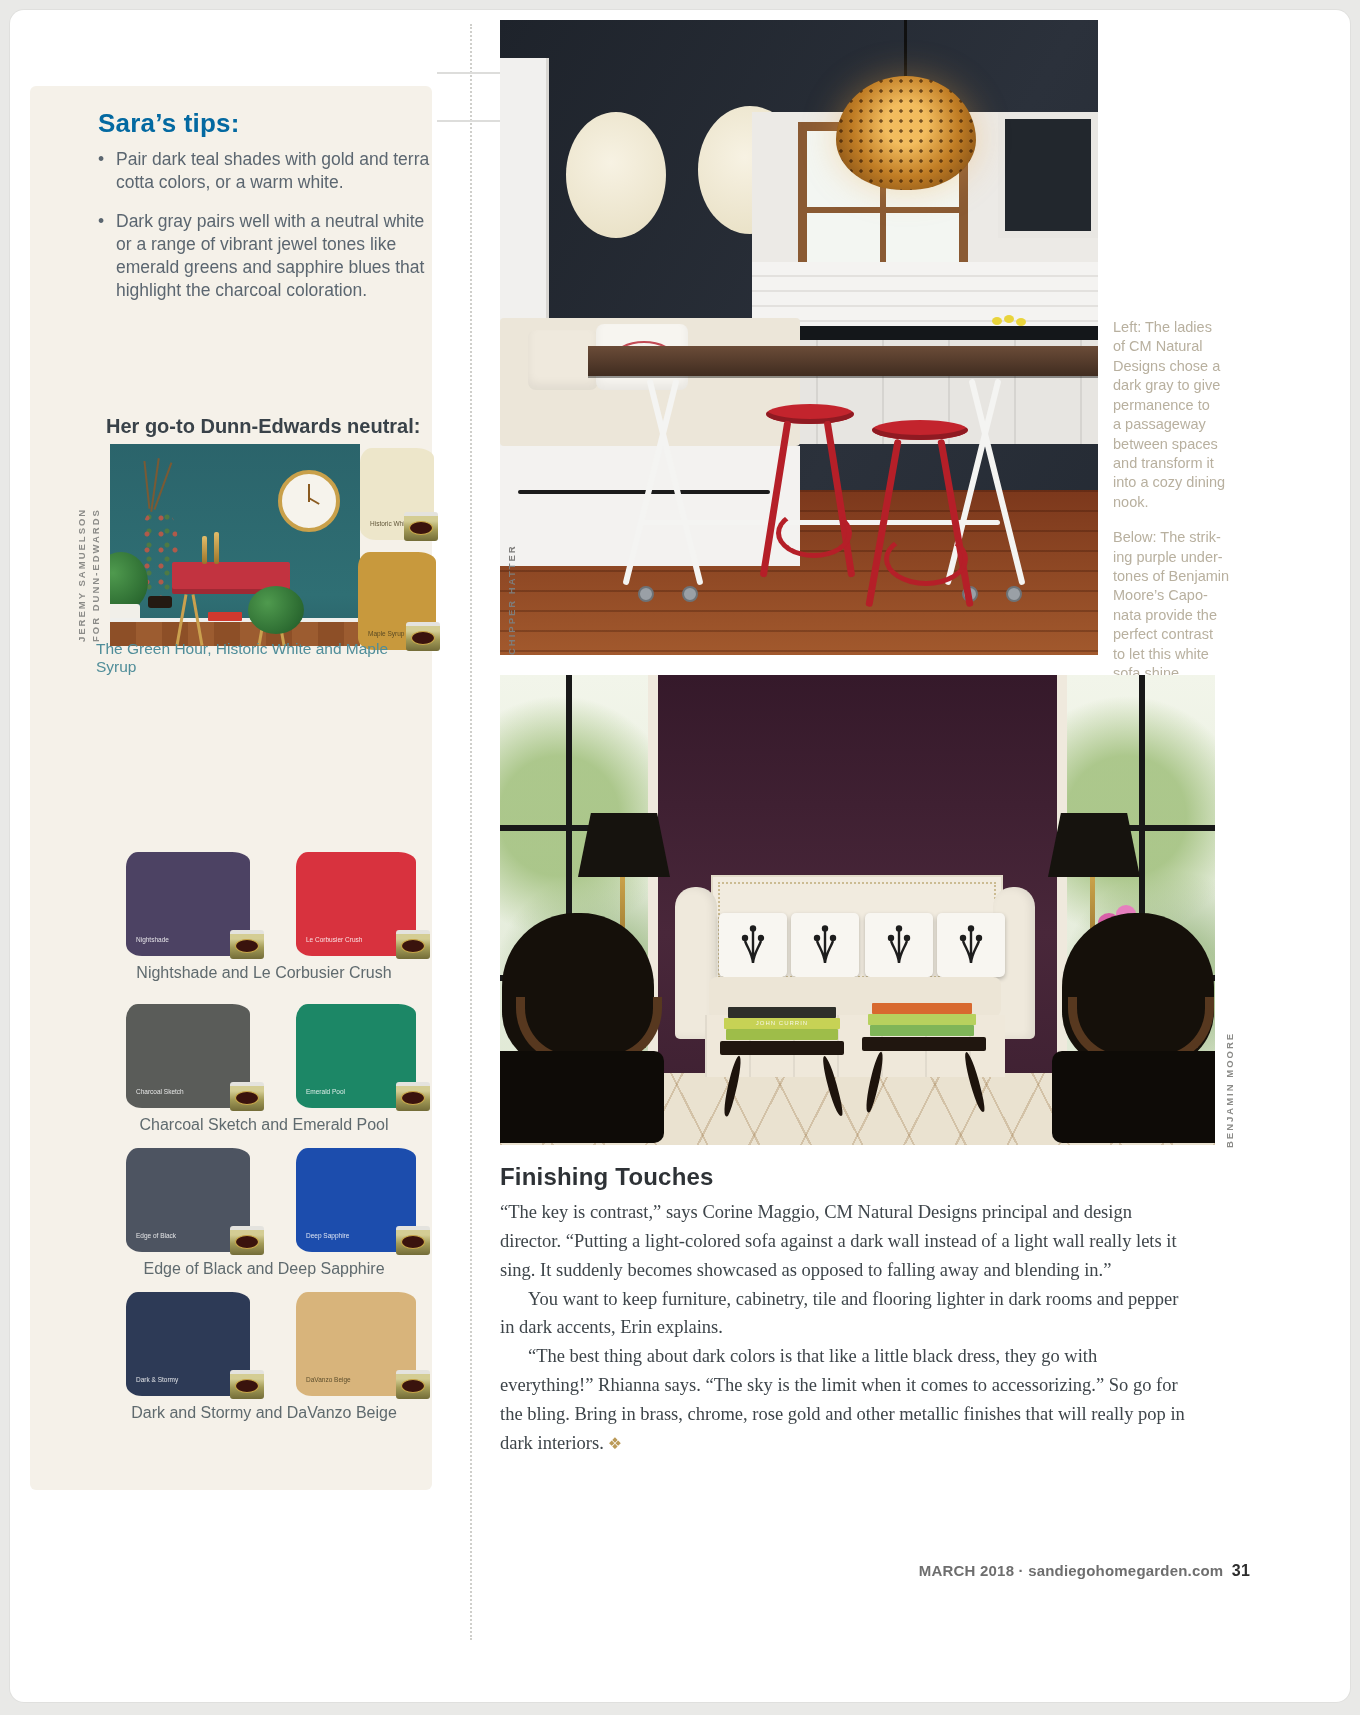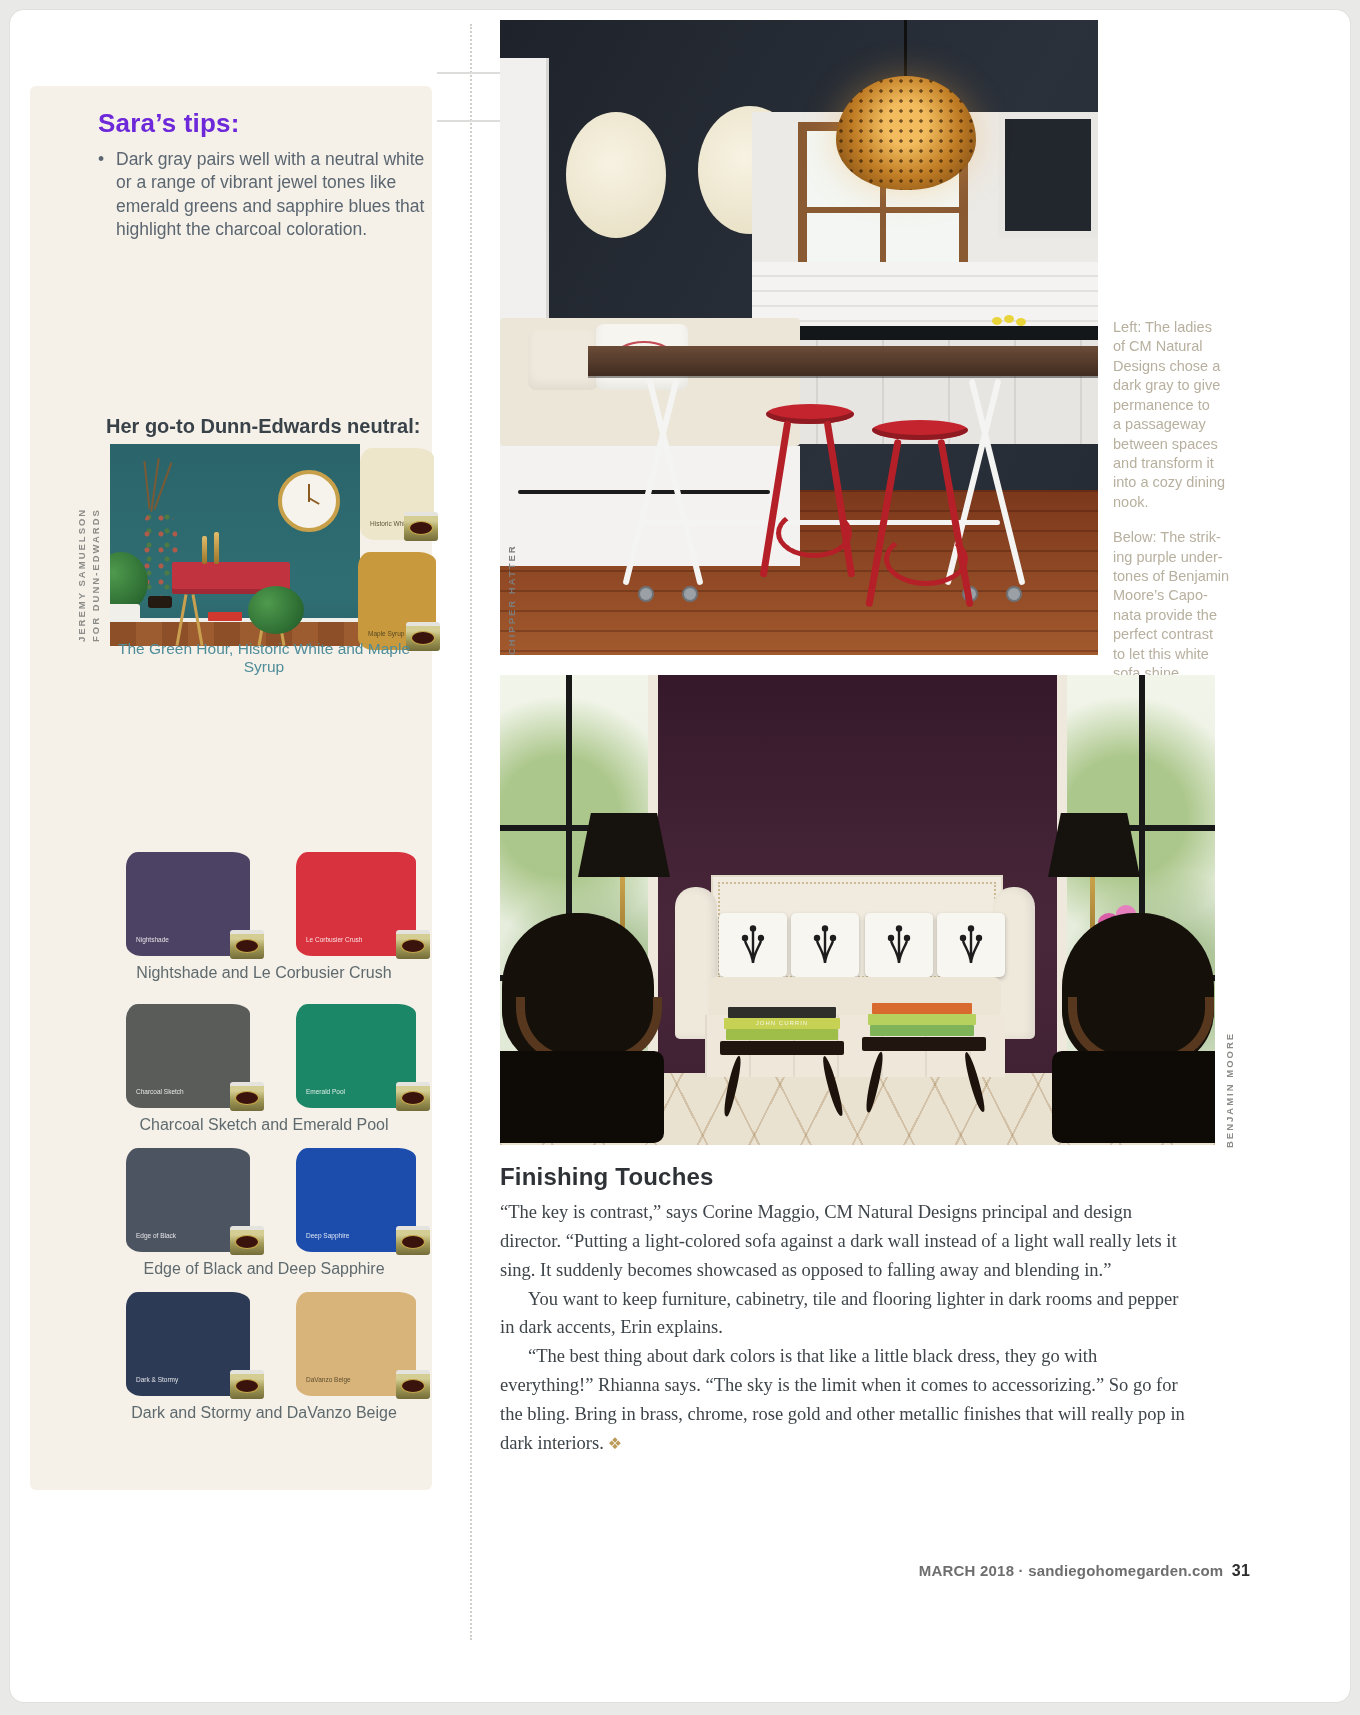--- a/index.html
+++ b/index.html
@@ -4,21 +4,21 @@
 <style>
   html,body{margin:0;padding:0;background:#e9e9e7;}
   .stage{position:relative;width:1360px;height:1715px;background:#e9e9e7;overflow:hidden;
          font-family:"Liberation Sans",sans-serif;}
   .sheet{position:absolute;left:10px;top:10px;width:1340px;height:1692px;background:#ffffff;
          border-radius:14px;box-shadow:0 0 0 1px #e0e0de;}
   .abs{position:absolute;}
 
   
   .side-panel{position:absolute;left:30px;top:86px;width:402px;height:1404px;background:#f5f1e9;border-radius:6px;}
-  .tips-heading{position:absolute;left:98px;top:108px;font-size:26px;font-weight:bold;color:#6d28d9;letter-spacing:.2px;}
+  .tips-heading{position:absolute;left:98px;top:108px;font-size:26px;font-weight:bold;color:#0369a1;letter-spacing:.2px;}
   .tips-list{position:absolute;left:96px;top:148px;width:336px;margin:0;padding:0;list-style:none;}
   .tips-list li{position:relative;padding-left:20px;margin-bottom:15px;font-size:17.5px;line-height:1.33;color:#5b6670;}
   .tips-list li::before{content:"•";position:absolute;left:2px;top:0;color:#5b6670;}
   .pairings-heading{position:absolute;left:106px;top:415px;width:330px;font-size:20px;font-weight:bold;color:#394249;}
   .pg-wall{position:absolute;inset:0;background:linear-gradient(180deg,#2b646b,#2f6f74 75%,#2a6168);}
   .pg-floor{position:absolute;left:0;bottom:0;width:100%;height:24px;
             background:repeating-linear-gradient(90deg,#8d4f27 0 26px,#9c5c30 26px 52px);}
   .pg-base{position:absolute;left:0;bottom:22px;width:100%;height:6px;background:#efefec;}
   .pg-clock{position:absolute;left:168px;top:26px;width:54px;height:54px;border-radius:50%;
             background:#f6f3ec;border:4px solid #c9a04a;}
@@ -34,21 +34,21 @@
   .pg-branches{position:absolute;left:44px;top:14px;width:2px;height:54px;background:#7a5a34;transform:rotate(8deg);}
   .pg-branches::before{content:"";position:absolute;left:-8px;top:4px;width:2px;height:48px;background:#7a5a34;transform:rotate(-14deg);}
   .pg-branches::after{content:"";position:absolute;left:8px;top:2px;width:2px;height:50px;background:#7a5a34;transform:rotate(12deg);}
   .pg-plant{position:absolute;border-radius:50%;background:radial-gradient(circle at 35% 35%,#4f9a4e,#2c6b31 70%,#1f512a);}
   .pg-pot{position:absolute;background:#f1efe9;border-radius:3px 3px 6px 6px;}
   .pg-brass{position:absolute;width:5px;background:linear-gradient(#e3bd6a,#9a7428);border-radius:2px;}
   .pg-book{position:absolute;left:98px;top:168px;width:34px;height:9px;background:#d1392f;border-radius:1px;}
 
   .credit-rot{position:absolute;transform:rotate(-90deg);transform-origin:0 0;white-space:nowrap;
               font-size:9.5px;font-weight:600;letter-spacing:2px;color:#8b8b88;}
-  .caption-teal{position:absolute;left:96px;top:640px;width:336px;text-align:center;font-size:15.5px;color:#4f8d99;}
+  .caption-teal{position:absolute;left:96px;top:640px;width:336px;text-align:left;font-size:15.5px;color:#4f8d99;}
 
   
   .swatch{position:absolute;border-radius:12px 18px 10px 16px/15px 10px 18px 12px;}
   .swatch .sw-label{position:absolute;left:10px;bottom:12px;font-size:6.5px;line-height:1.25;}
   .lbl-light{color:rgba(255,255,255,.85);}
   .lbl-dark{color:rgba(70,60,30,.85);}
   .can{position:absolute;width:34px;height:29px;border-radius:3px;
        background:linear-gradient(180deg,#e4e3de 0 4px,#d4cd94 4px 9px,#a49c58 60%,#736c38);}
   .can::after{content:"";position:absolute;left:5px;top:9px;right:5px;bottom:6px;background:#3a130d;border-radius:50%;border:1px solid #c9a84a;}
 
@@ -153,20 +153,21 @@
 </head>
 <body>
 
 <div class="stage">
   <div class="sheet"></div>
 
   <div class="side-panel"></div>
 
   <div class="tips-heading">Sara’s tips:</div>
   <ul class="tips-list">
+    <li>Pair dark teal shades with gold and terra cotta colors, or a warm white.</li>
     <li>Dark gray pairs well with a neutral white or a range of vibrant jewel tones like emerald greens and sapphire blues that highlight the charcoal coloration.</li>
   </ul>
 
   <div class="pairings-heading">Her go-to Dunn-Edwards neutral:</div>
 
   <div class="abs" style="left:110px;top:444px;width:250px;height:202px;overflow:hidden;">
     <div class="pg-wall"></div>
     <div class="pg-clock"></div>
     <div class="pg-branches"></div>
     <div class="pg-vase"></div>

